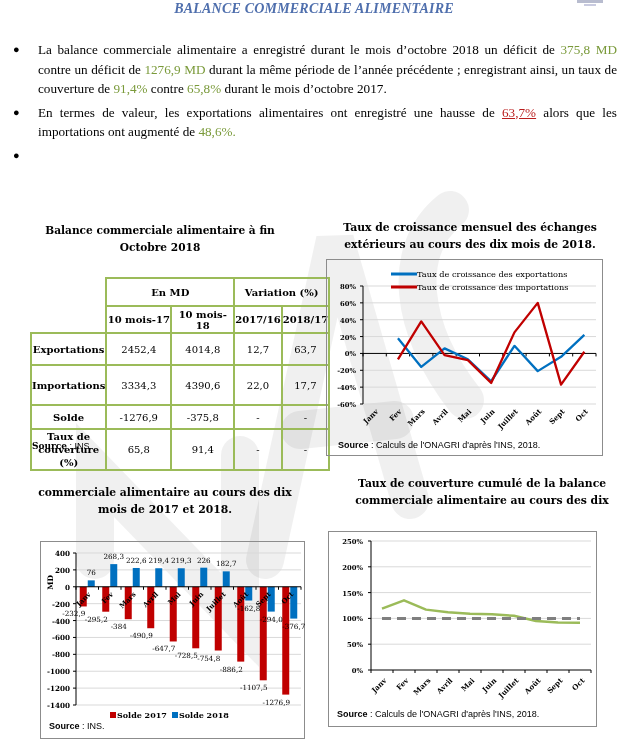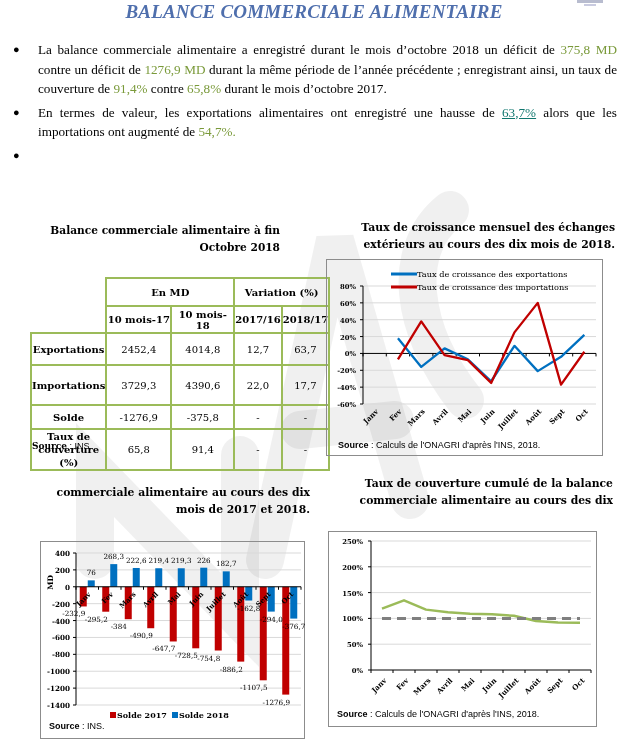--- a/index.html
+++ b/index.html
@@ -1,25 +1,25 @@
 <!DOCTYPE html>
 <html><head>
 <meta charset="utf-8">
 <style>
   html, body { margin: 0; padding: 0; background: #ffffff; }
   body { width: 628px; height: 743px; position: relative; overflow: hidden; font-family: "DejaVu Serif", serif; color: #000; }
   .watermark { position: absolute; left: 0; top: 0; width: 628px; height: 743px; pointer-events: none; z-index: 0; }
   .layer { position: absolute; z-index: 1; }
-  #title { left: 0; top: 1px; width: 628px; text-align: center; font-family: "Liberation Serif", serif; font-style: italic; font-weight: bold; font-size: 19px; color: #4f6fad; letter-spacing: 0.2px; }
+  #title { left: 0; top: 1px; width: 628px; text-align: center; font-family: "Liberation Serif", serif; font-style: italic; font-weight: bold; font-size: 14px; color: #4f6fad; letter-spacing: 0.2px; }
   #logo { left: 575px; top: 0px; width: 30px; height: 8px; }
   #bullets { left: 30px; top: 40px; width: 587px; font-family: "Liberation Serif", serif; font-size: 13.2px; line-height: 19.5px; text-align: justify; }
   .bullet { position: relative; padding-left: 8px; margin-bottom: 4px; }
   .bullet .dot { position: absolute; left: -17px; top: 0; font-size: 11px; }
   .hl { color: #7a9a3a; }
-  .ctitle { font-family: "DejaVu Serif", serif; font-weight: bold; font-size: 10.6px; text-align: right; line-height: 17px; }
+  .ctitle { font-family: "DejaVu Serif", serif; font-weight: bold; font-size: 10.6px; text-align: center; line-height: 17px; }
   #tbl-title { left: 40px; top: 222px; width: 240px; }
   table.bal { position: absolute; left: 30px; top: 265px; border-collapse: collapse; font-family: "DejaVu Serif", serif; font-size: 10px; margin-top: 12px; }
   table.bal td { border: 2.5px solid #9bbb59; text-align: center; padding: 0; }
   table.bal td.blank { border: none; }
   table.bal td.rowh { font-weight: bold; }
   table.bal td.hdr { font-weight: bold; }
   #tbl-source { left: 32px; top: 441px; font-family: "Liberation Sans", sans-serif; font-size: 9px; }
   #tbl-source b { font-family: "DejaVu Serif", serif; }
   .frame { position: absolute; border: 1.5px solid #8c8c8c; background: transparent; }
   .src { font-family: "Liberation Sans", sans-serif; font-size: 9px; }
@@ -39,21 +39,21 @@
 </svg>
 
 <div class="layer" id="title">BALANCE COMMERCIALE ALIMENTAIRE</div>
 <svg class="layer" id="logo" viewBox="0 0 30 8">
   <rect x="2" y="0" width="26" height="3" fill="#b8bccf"></rect>
   <rect x="9" y="4" width="12" height="2" fill="#c9cbe0"></rect>
 </svg>
 
 <div class="layer" id="bullets">
     <div class="bullet"><span class="dot">●</span><span>La balance commerciale alimentaire a enregistré durant le mois d’octobre 2018 un déficit de </span><span class="hl" style="color: rgb(122, 154, 58);">375,8 MD</span><span> contre un déficit de </span><span class="hl" style="color: rgb(122, 154, 58);">1276,9 MD</span><span> durant la même période de l’année précédente ; enregistrant ainsi, un taux de couverture de </span><span class="hl" style="color: rgb(122, 154, 58);">91,4%</span><span> contre </span><span class="hl" style="color: rgb(122, 154, 58);">65,8%</span><span> durant le mois d’octobre 2017.</span></div>
-    <div class="bullet"><span class="dot">●</span><span>En termes de valeur, les exportations alimentaires ont enregistré une hausse de </span><span class="hl" style="color: #0f766e; text-decoration: underline;">63,7%</span><span> alors que les importations ont augmenté de </span><span class="hl" style="color: rgb(122, 154, 58);">54,7%.</span></div>
+    <div class="bullet"><span class="dot">●</span><span>En termes de valeur, les exportations alimentaires ont enregistré une hausse de </span><span class="hl" style="color: #b91c1c; text-decoration: underline;">63,7%</span><span> alors que les importations ont augmenté de </span><span class="hl" style="color: rgb(122, 154, 58);">48,6%.</span></div>
     <div class="bullet"><span class="dot">●</span></div>
   </div>
 
 <div class="layer ctitle" id="tbl-title">
   <div>Balance commerciale alimentaire à fin</div>
   <div>Octobre 2018</div>
 </div>
 
 <table class="bal layer">
   <tbody>
@@ -71,21 +71,21 @@
   </tr>
   <tr style="height:32px">
     <td class="rowh">Exportations</td>
     <td>2452,4</td>
     <td>4014,8</td>
     <td>12,7</td>
     <td>63,7</td>
   </tr>
   <tr style="height:40px">
     <td class="rowh">Importations</td>
-    <td>3729,3</td>
+    <td>3334,3</td>
     <td>4390,6</td>
     <td>22,0</td>
     <td>17,7</td>
   </tr>
   <tr style="height:24px">
     <td class="rowh">Solde</td>
     <td>-1276,9</td>
     <td>-375,8</td>
     <td>-</td>
     <td>-</td>
@@ -279,21 +279,21 @@
     <text x="208.75" y="53.77777777777777" text-anchor="end" font-size="7" font-weight="bold" transform="rotate(-45 208.75 53.77777777777777)">Août</text>
     <text x="231.25" y="53.77777777777777" text-anchor="end" font-size="7" font-weight="bold" transform="rotate(-45 231.25 53.77777777777777)">Sept</text>
     <text x="253.75" y="53.77777777777777" text-anchor="end" font-size="7" font-weight="bold" transform="rotate(-45 253.75 53.77777777777777)">Oct</text>
     <rect x="70" y="171" width="6" height="6" fill="#c00000"></rect>
     <text x="77" y="177" font-size="8" font-weight="bold">Solde 2017</text>
     <rect x="132" y="171" width="6" height="6" fill="#0070c0"></rect>
     <text x="139" y="177" font-size="8" font-weight="bold">Solde 2018</text>
   </svg>
 <div class="layer src" style="left:49px; top:721px;"><b>Source</b><span> : INS.</span></div>
 
-<div class="layer ctitle" style="left:323px; top:476px; width:290px; font-size:10.8px; line-height:16.5px;">
+<div class="layer ctitle" style="left:337px; top:476px; width:290px; font-size:10.8px; line-height:16.5px;">
   <div>Taux de couverture cumulé de la balance</div>
   <div>commerciale alimentaire au cours des dix</div>
 </div>
 <div class="frame" style="left:328px; top:531px; width:267px; height:194px; z-index:1;"></div>
 <svg class="layer" id="cov-svg" style="left:328px; top:531px;" width="269" height="196">
     <line x1="43" x2="263" y1="10" y2="10" stroke="#d9d9d9" stroke-width="1"></line>
     <text x="35" y="13" text-anchor="end" font-size="6.8" font-weight="bold">250%</text>
     <line x1="40" x2="43" y1="10" y2="10" stroke="#000" stroke-width="1"></line>
     <line x1="43" x2="263" y1="35.8" y2="35.8" stroke="#d9d9d9" stroke-width="1"></line>
     <text x="35" y="38.8" text-anchor="end" font-size="6.8" font-weight="bold">200%</text>

